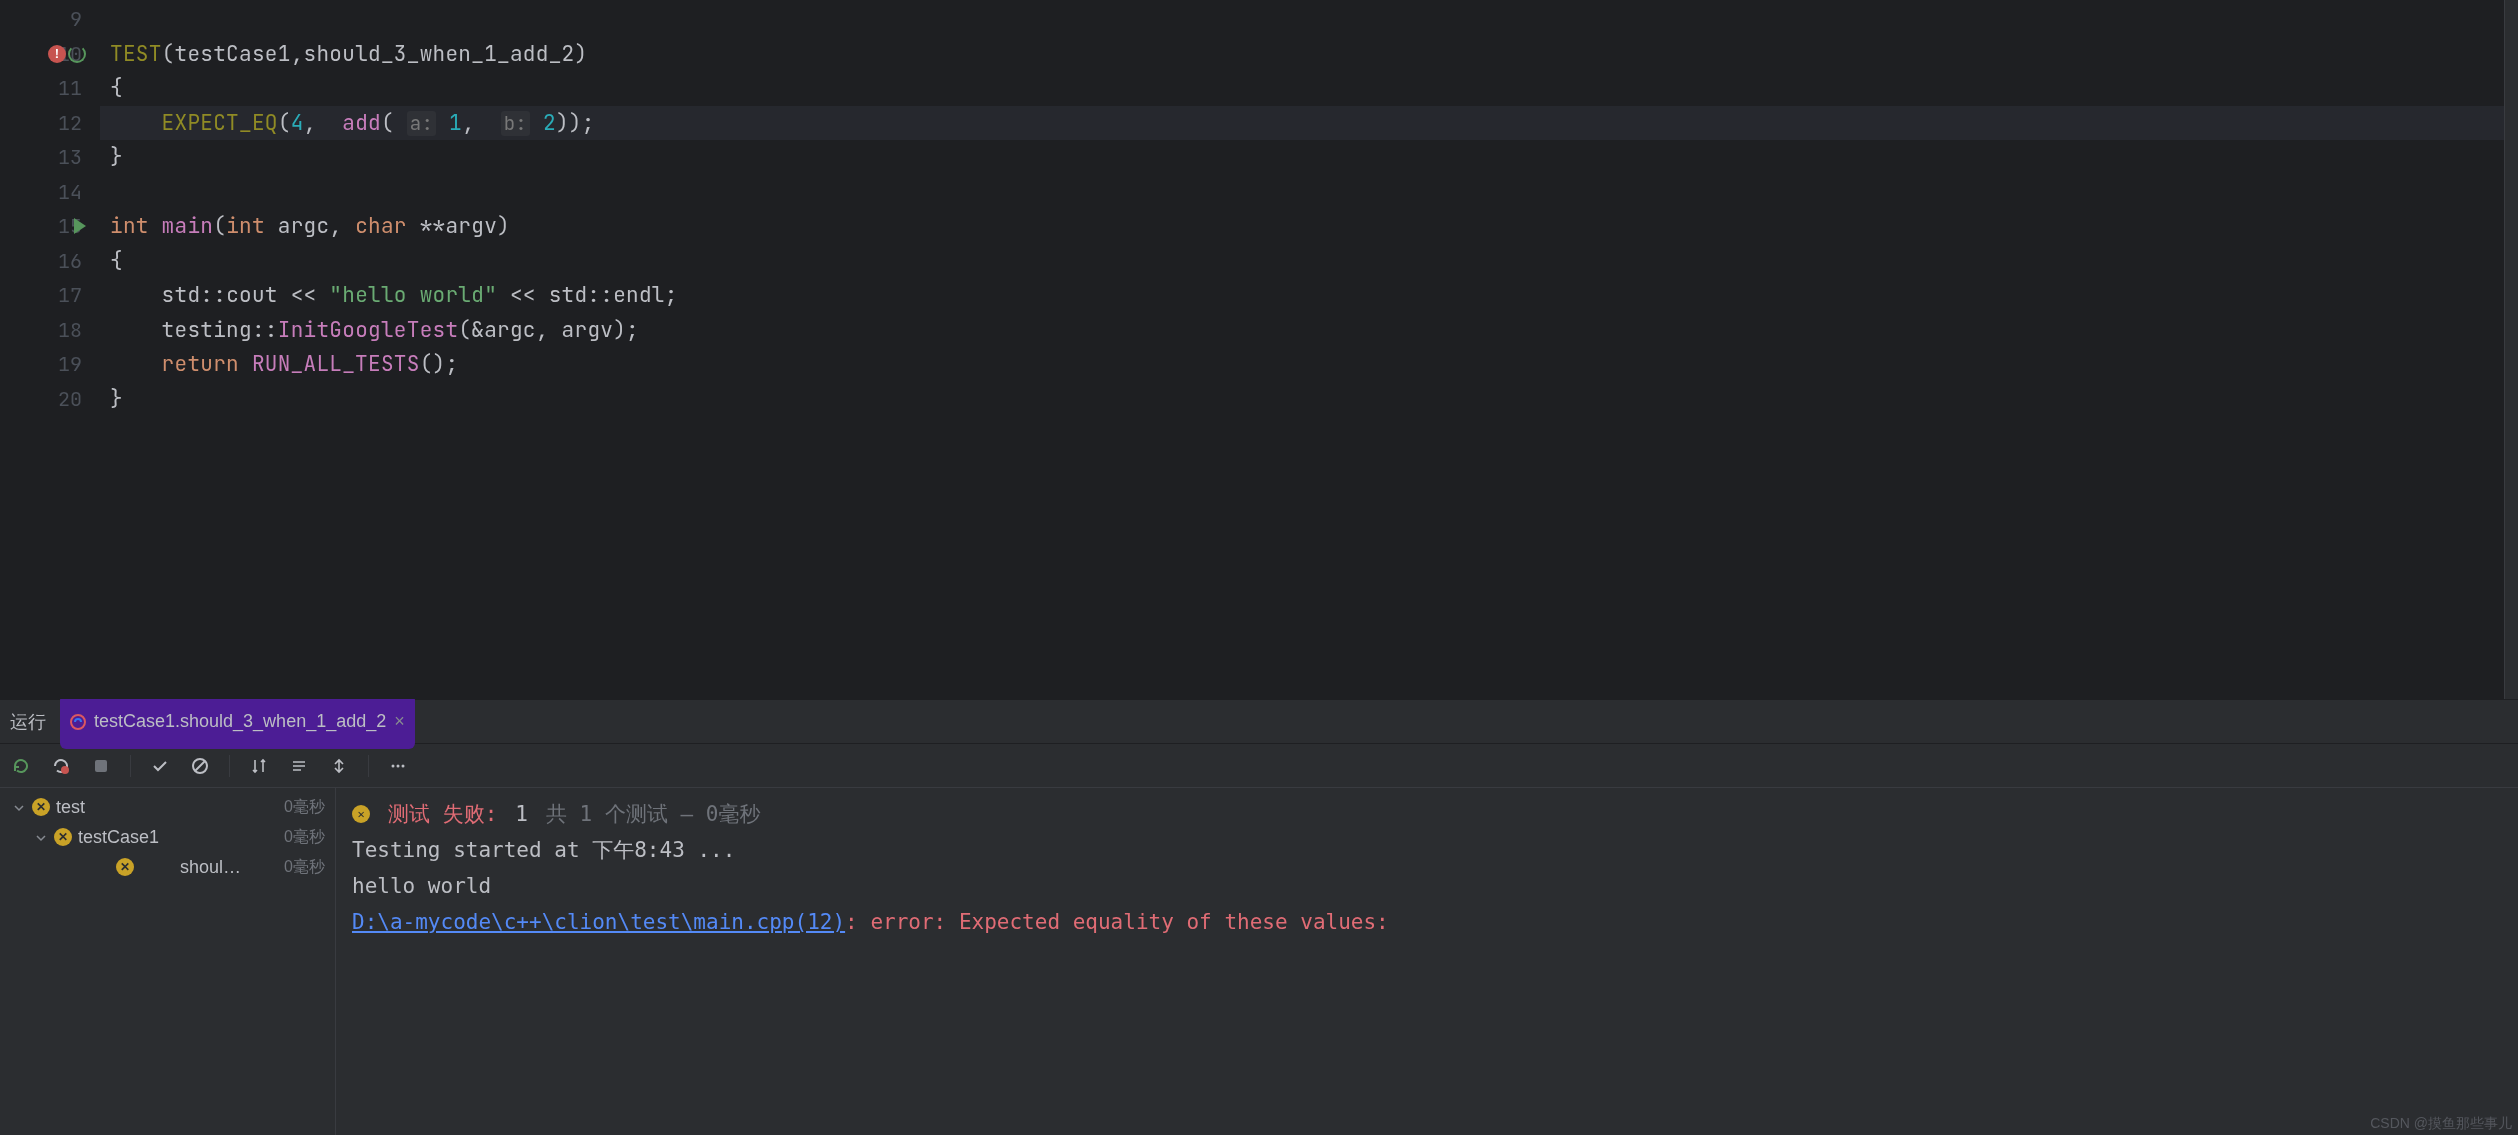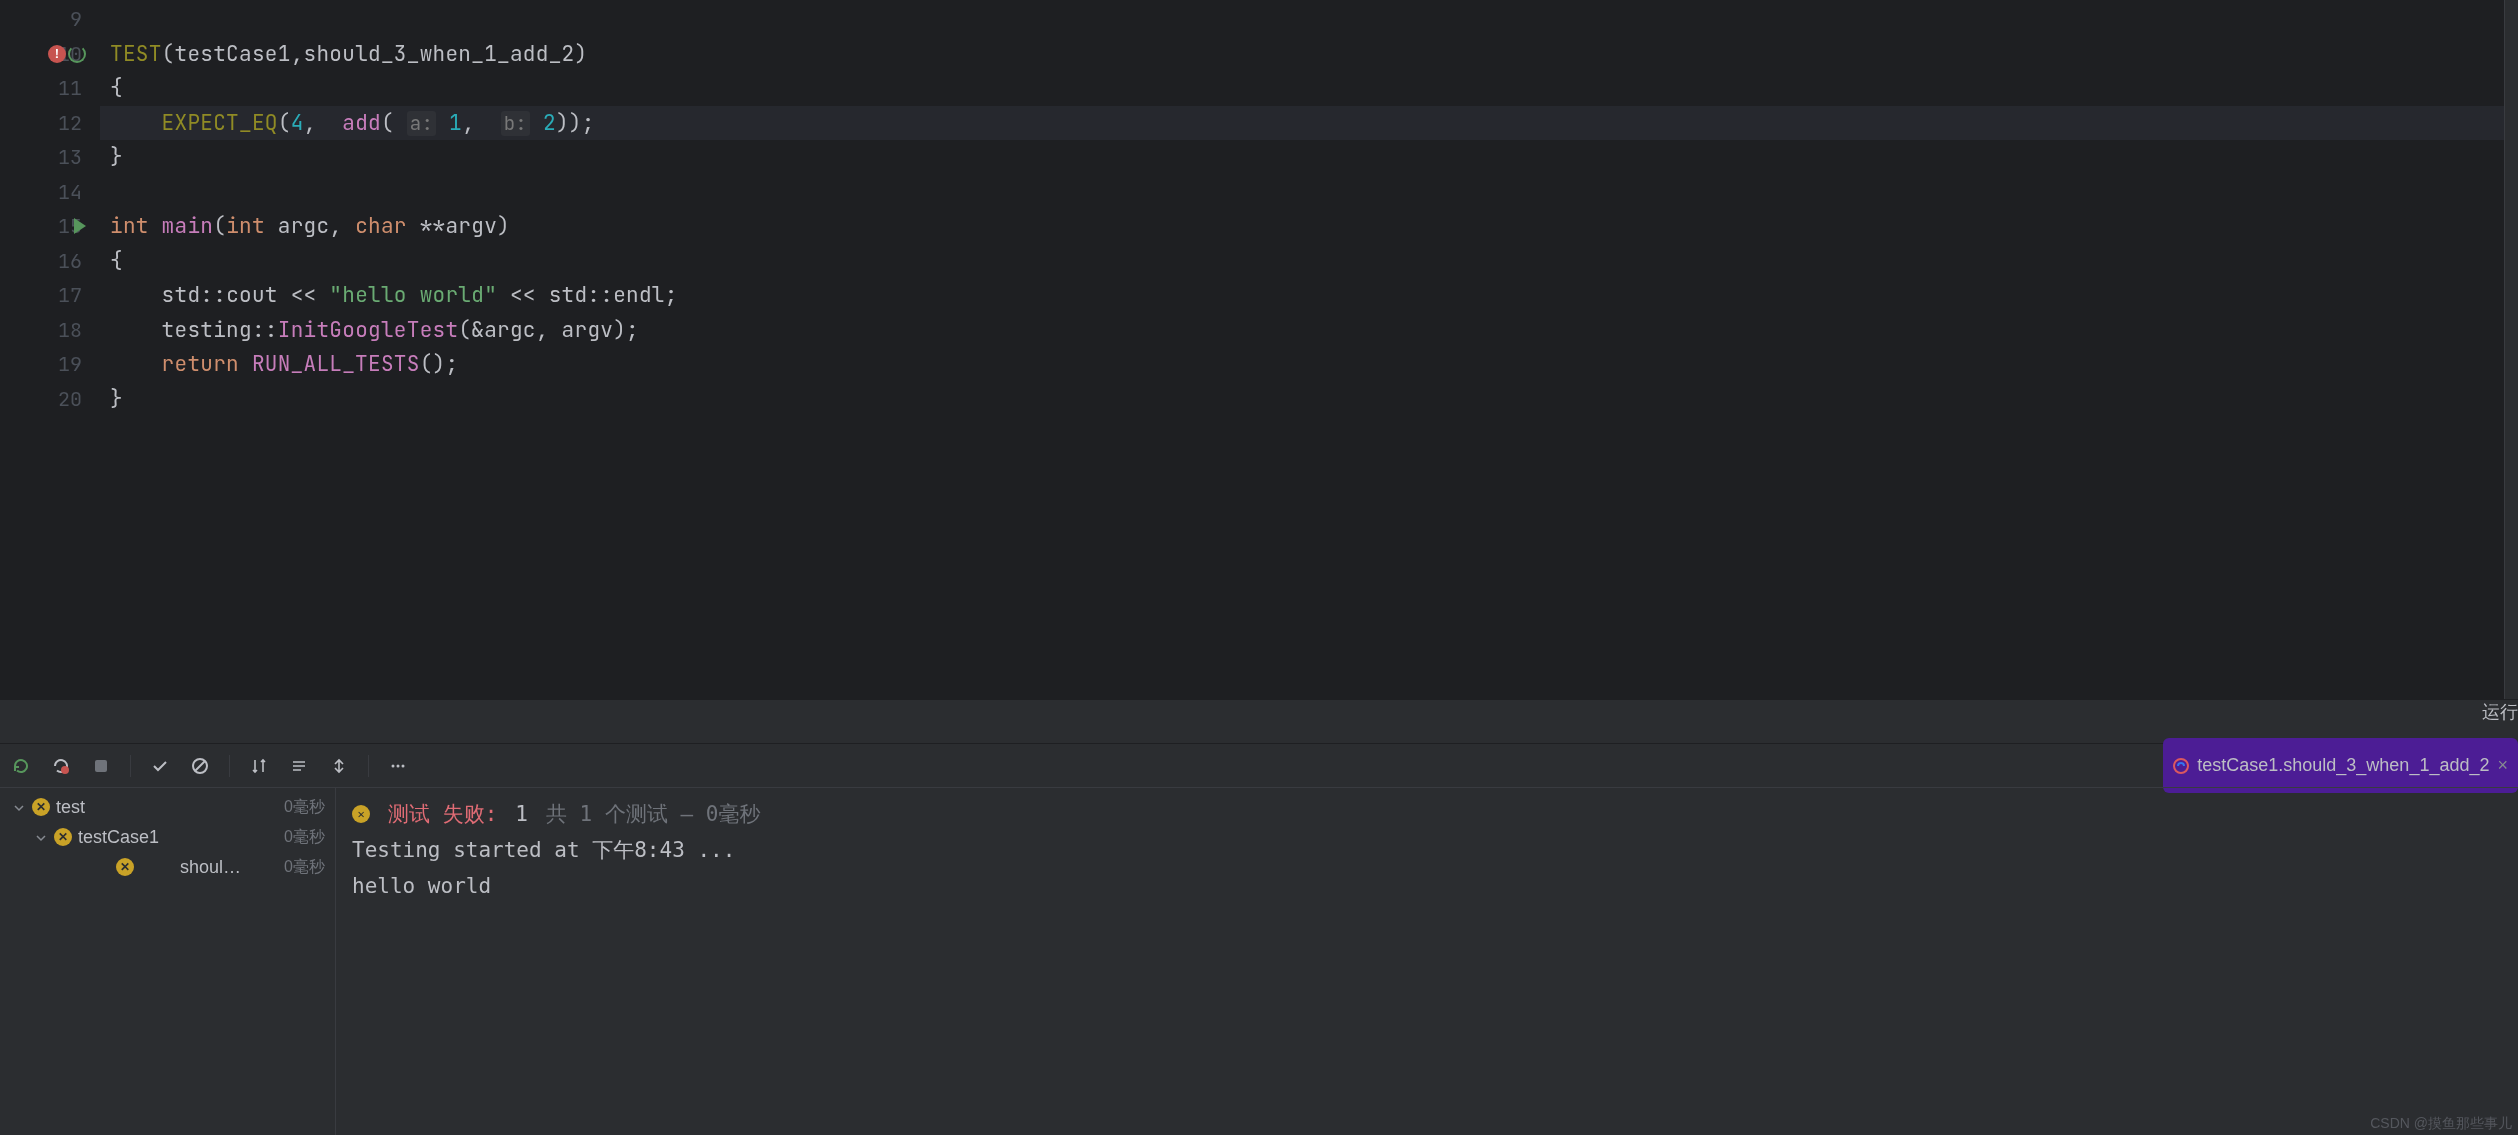--- a/index.html
+++ b/index.html
@@ -68,26 +68,25 @@
   height: 436px;
   background: #2b2d30;
   border-top: 1px solid #1e1f22;
   display: flex;
   flex-direction: column;
   font-size: 18px;
 }
 .panel-tabs {
   height: 44px;
   display: flex;
-  align-items: flex-end;
+  align-items: center;
   background: #2b2d30;
   border-bottom: 1px solid #1e1f22;
   padding-left: 10px;
   gap: 14px;
-  flex-direction: column;
 }
 .panel-tabs .tab-label { color: #bcbec4; font-family: "Segoe UI", sans-serif; font-size: 18px; }
 .panel-tabs .tab-active {
   display: flex; align-items: center; gap: 8px;
   background: #4c1d95; padding: 17px 10px; border-radius: 6px;
   font-family: "Segoe UI", sans-serif;
   color: #bcbec4;
 }
 .panel-tabs .tab-active .close { color: #868a91; cursor: pointer; }
 .gicon { width: 16px; height: 16px; display: inline-flex; align-items: center; justify-content: center; }
@@ -293,17 +292,20 @@
       </div>
     <div class="console">
       <div class="status-line">
         <span class="fail-icon"></span>
         <span class="fail-txt">测试 失败:</span>
         <span style="color:#bcbec4">1</span>
         <span class="dim">共 1 个测试 – 0毫秒</span>
       </div>
       <div>Testing started at 下午8:43 ...</div>
       <div>hello world</div>
+      <div>
+        <span class="link">D:\a-mycode\c++\clion\test\main.cpp(12)</span><span class="err">: error: Expected equality of these values:</span>
+      </div>
     </div>
   </div>
 </div>
 
 <div class="watermark">CSDN @摸鱼那些事儿</div>
 
 </body></html>

